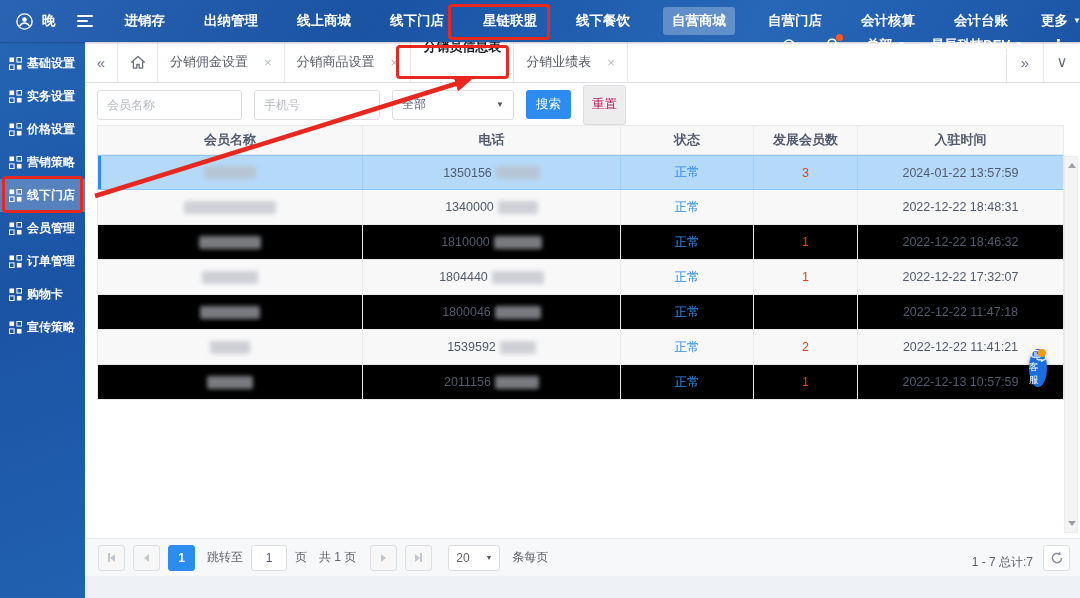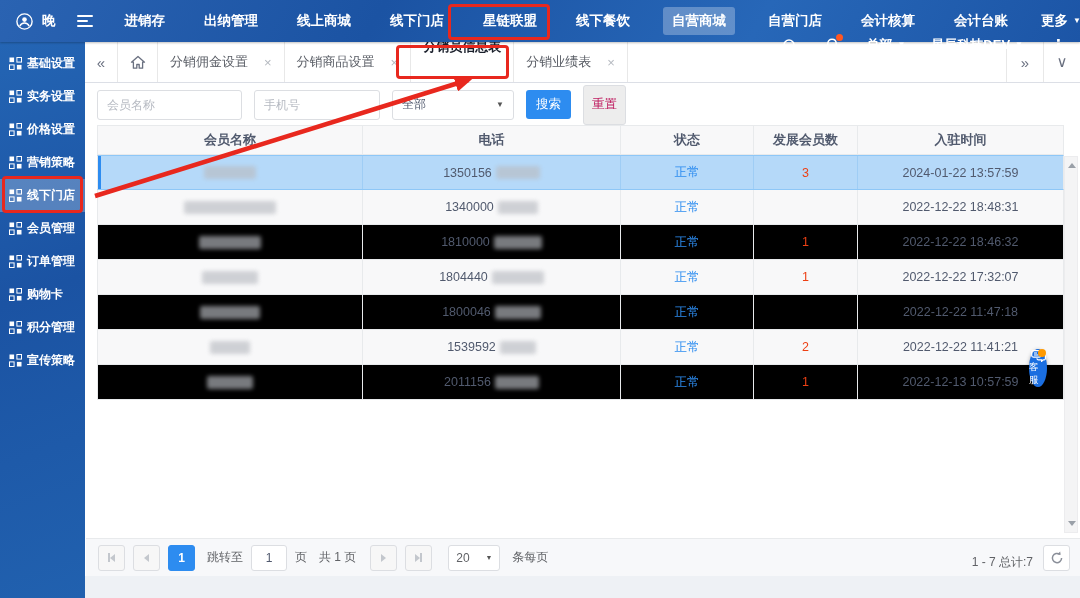--- a/index.html
+++ b/index.html
@@ -237,29 +237,20 @@
       </svg>
     <span>购物卡</span>
   </div>
   <div class="side-item">
     <svg class="mod-icon" viewBox="0 0 13 13">
         <rect x="0.5" y="0.5" width="4.6" height="4.6" fill="#fff"></rect>
         <rect x="7.9" y="0.5" width="4.6" height="4.6" fill="none" stroke="#fff"></rect>
         <rect x="0.5" y="7.9" width="4.6" height="4.6" fill="none" stroke="#fff"></rect>
         <rect x="7.9" y="7.9" width="4.6" height="4.6" fill="#fff"></rect>
       </svg>
-    <span>积分管理</span>
-  </div>
-  <div class="side-item">
-    <svg class="mod-icon" viewBox="0 0 13 13">
-        <rect x="0.5" y="0.5" width="4.6" height="4.6" fill="#fff"></rect>
-        <rect x="7.9" y="0.5" width="4.6" height="4.6" fill="none" stroke="#fff"></rect>
-        <rect x="0.5" y="7.9" width="4.6" height="4.6" fill="none" stroke="#fff"></rect>
-        <rect x="7.9" y="7.9" width="4.6" height="4.6" fill="#fff"></rect>
-      </svg>
     <span>宣传策略</span>
   </div>
 </aside>
 
 <div class="tabbar">
   <span class="tab-tool">«</span>
   <span class="tab-tool home">
     <svg width="16" height="15" viewBox="0 0 16 15">
         <path d="M8 1.5 1.5 7.2h1.9v6h3.4V9.5h2.4v3.7h3.4v-6h1.9z" fill="none" stroke="#6a7080" stroke-width="1.3" stroke-linejoin="round"></path>
       </svg>

